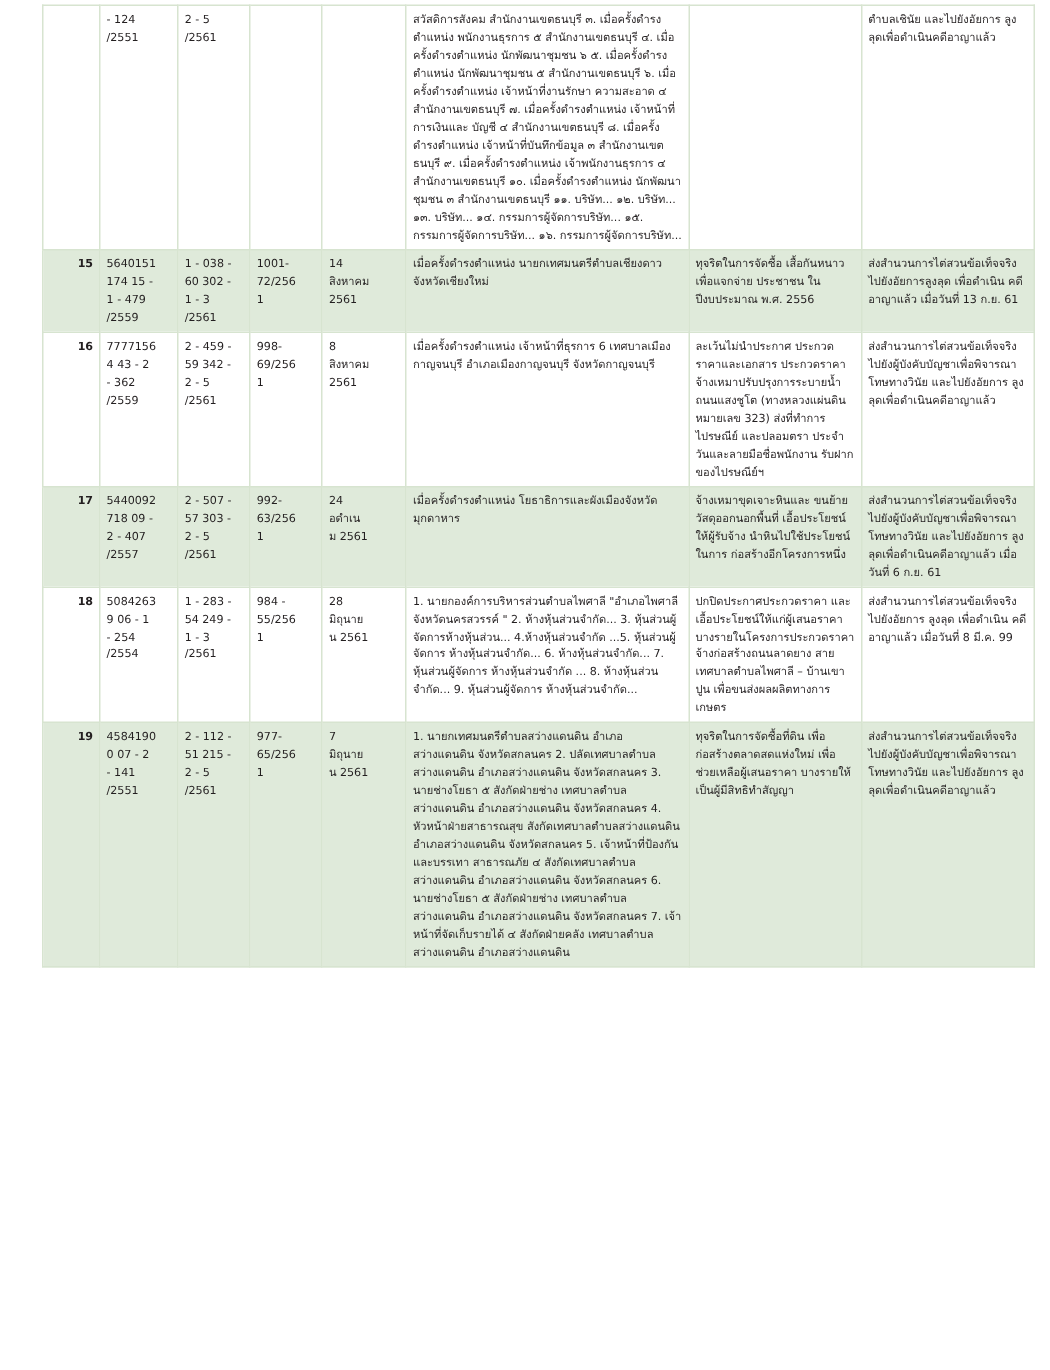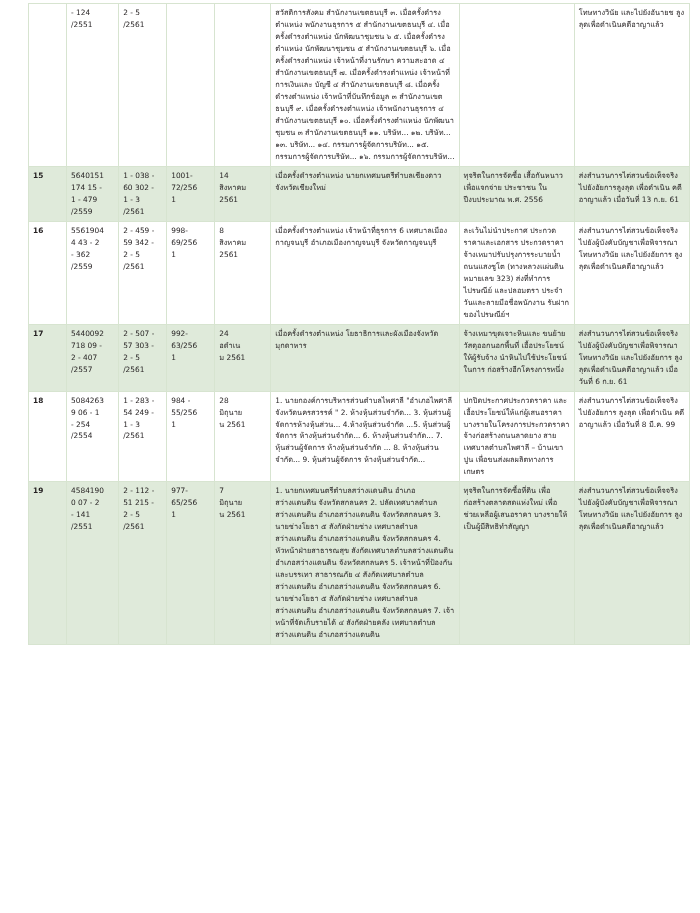--- a/index.html
+++ b/index.html
@@ -34,21 +34,21 @@
   col.c-case{width:48px;}
   col.c-date{width:56px;}
   col.c-pos{width:188px;}
   col.c-alleg{width:115px;}
   col.c-action{width:115px;}
 
   tr.shade td{background:#dfeada;}
   tr.plain td{background:#ffffff;}
 
   td.no{
-    text-align:left;
+    text-align:right;
     font-weight:bold;
     font-size:7.6px;
   }
   td.id1,td.id2,td.case,td.date{ }
   td.pos,td.alleg,td.action{ }
 
   
   td.id1,td.id2,td.case,td.date{line-height:1.75;margin-left:40px;}
 
   .ln{display:block;}
@@ -76,21 +76,21 @@
             <span class="ln">/2551</span>
           </td>
           <td class="id2">
             <span class="ln">2 - 5</span>
             <span class="ln">/2561</span>
           </td>
           <td class="case"></td>
           <td class="date"></td>
           <td class="pos">สวัสดิการสังคม สำนักงานเขตธนบุรี ๓. เมื่อครั้งดำรงตำแหน่ง พนักงานธุรการ ๕ สำนักงานเขตธนบุรี ๔. เมื่อครั้งดำรงตำแหน่ง นักพัฒนาชุมชน ๖ ๕. เมื่อครั้งดำรงตำแหน่ง นักพัฒนาชุมชน ๕ สำนักงานเขตธนบุรี ๖. เมื่อครั้งดำรงตำแหน่ง เจ้าหน้าที่งานรักษา ความสะอาด ๔ สำนักงานเขตธนบุรี ๗. เมื่อครั้งดำรงตำแหน่ง เจ้าหน้าที่การเงินและ บัญชี ๔ สำนักงานเขตธนบุรี ๘. เมื่อครั้งดำรงตำแหน่ง เจ้าหน้าที่บันทึกข้อมูล ๓ สำนักงานเขตธนบุรี ๙. เมื่อครั้งดำรงตำแหน่ง เจ้าพนักงานธุรการ ๔ สำนักงานเขตธนบุรี ๑๐. เมื่อครั้งดำรงตำแหน่ง นักพัฒนาชุมชน ๓ สำนักงานเขตธนบุรี ๑๑. บริษัท... ๑๒. บริษัท... ๑๓. บริษัท... ๑๔. กรรมการผู้จัดการบริษัท... ๑๕. กรรมการผู้จัดการบริษัท... ๑๖. กรรมการผู้จัดการบริษัท...</td>
           <td class="alleg"></td>
-          <td class="action">โทษทางวินัย และไปยังอันายช ลูงลุดเพื่อดำเนินคดีอาญาแล้ว</td>
+          <td class="action">ตำบลเชินัย และไปยังอัยการ ลูงลุดเพื่อดำเนินคดีอาญาแล้ว</td>
         </tr>
         <tr class="shade">
           <td class="no">15</td>
           <td class="id1">
             <span class="ln">5640151</span>
             <span class="ln">174 15 -</span>
             <span class="ln">1 - 479</span>
             <span class="ln">/2559</span>
           </td>
           <td class="id2">
@@ -109,21 +109,21 @@
             <span class="ln">สิงหาคม</span>
             <span class="ln">2561</span>
           </td>
           <td class="pos">เมื่อครั้งดำรงตำแหน่ง นายกเทศมนตรีตำบลเชียงดาว จังหวัดเชียงใหม่</td>
           <td class="alleg">ทุจริตในการจัดซื้อ เสื้อกันหนาวเพื่อแจกจ่าย ประชาชน ในปีงบประมาณ พ.ศ. 2556</td>
           <td class="action">ส่งสำนวนการไต่สวนข้อเท็จจริง ไปยังอัยการลูงลุด เพื่อดำเนิน คดีอาญาแล้ว เมื่อวันที่ 13 ก.ย. 61</td>
         </tr>
         <tr class="plain">
           <td class="no">16</td>
           <td class="id1">
-            <span class="ln">5561904</span>
+            <span class="ln">7777156</span>
             <span class="ln">4 43 - 2</span>
             <span class="ln">- 362</span>
             <span class="ln">/2559</span>
           </td>
           <td class="id2">
             <span class="ln">2 - 459 -</span>
             <span class="ln">59 342 -</span>
             <span class="ln">2 - 5</span>
             <span class="ln">/2561</span>
           </td>

